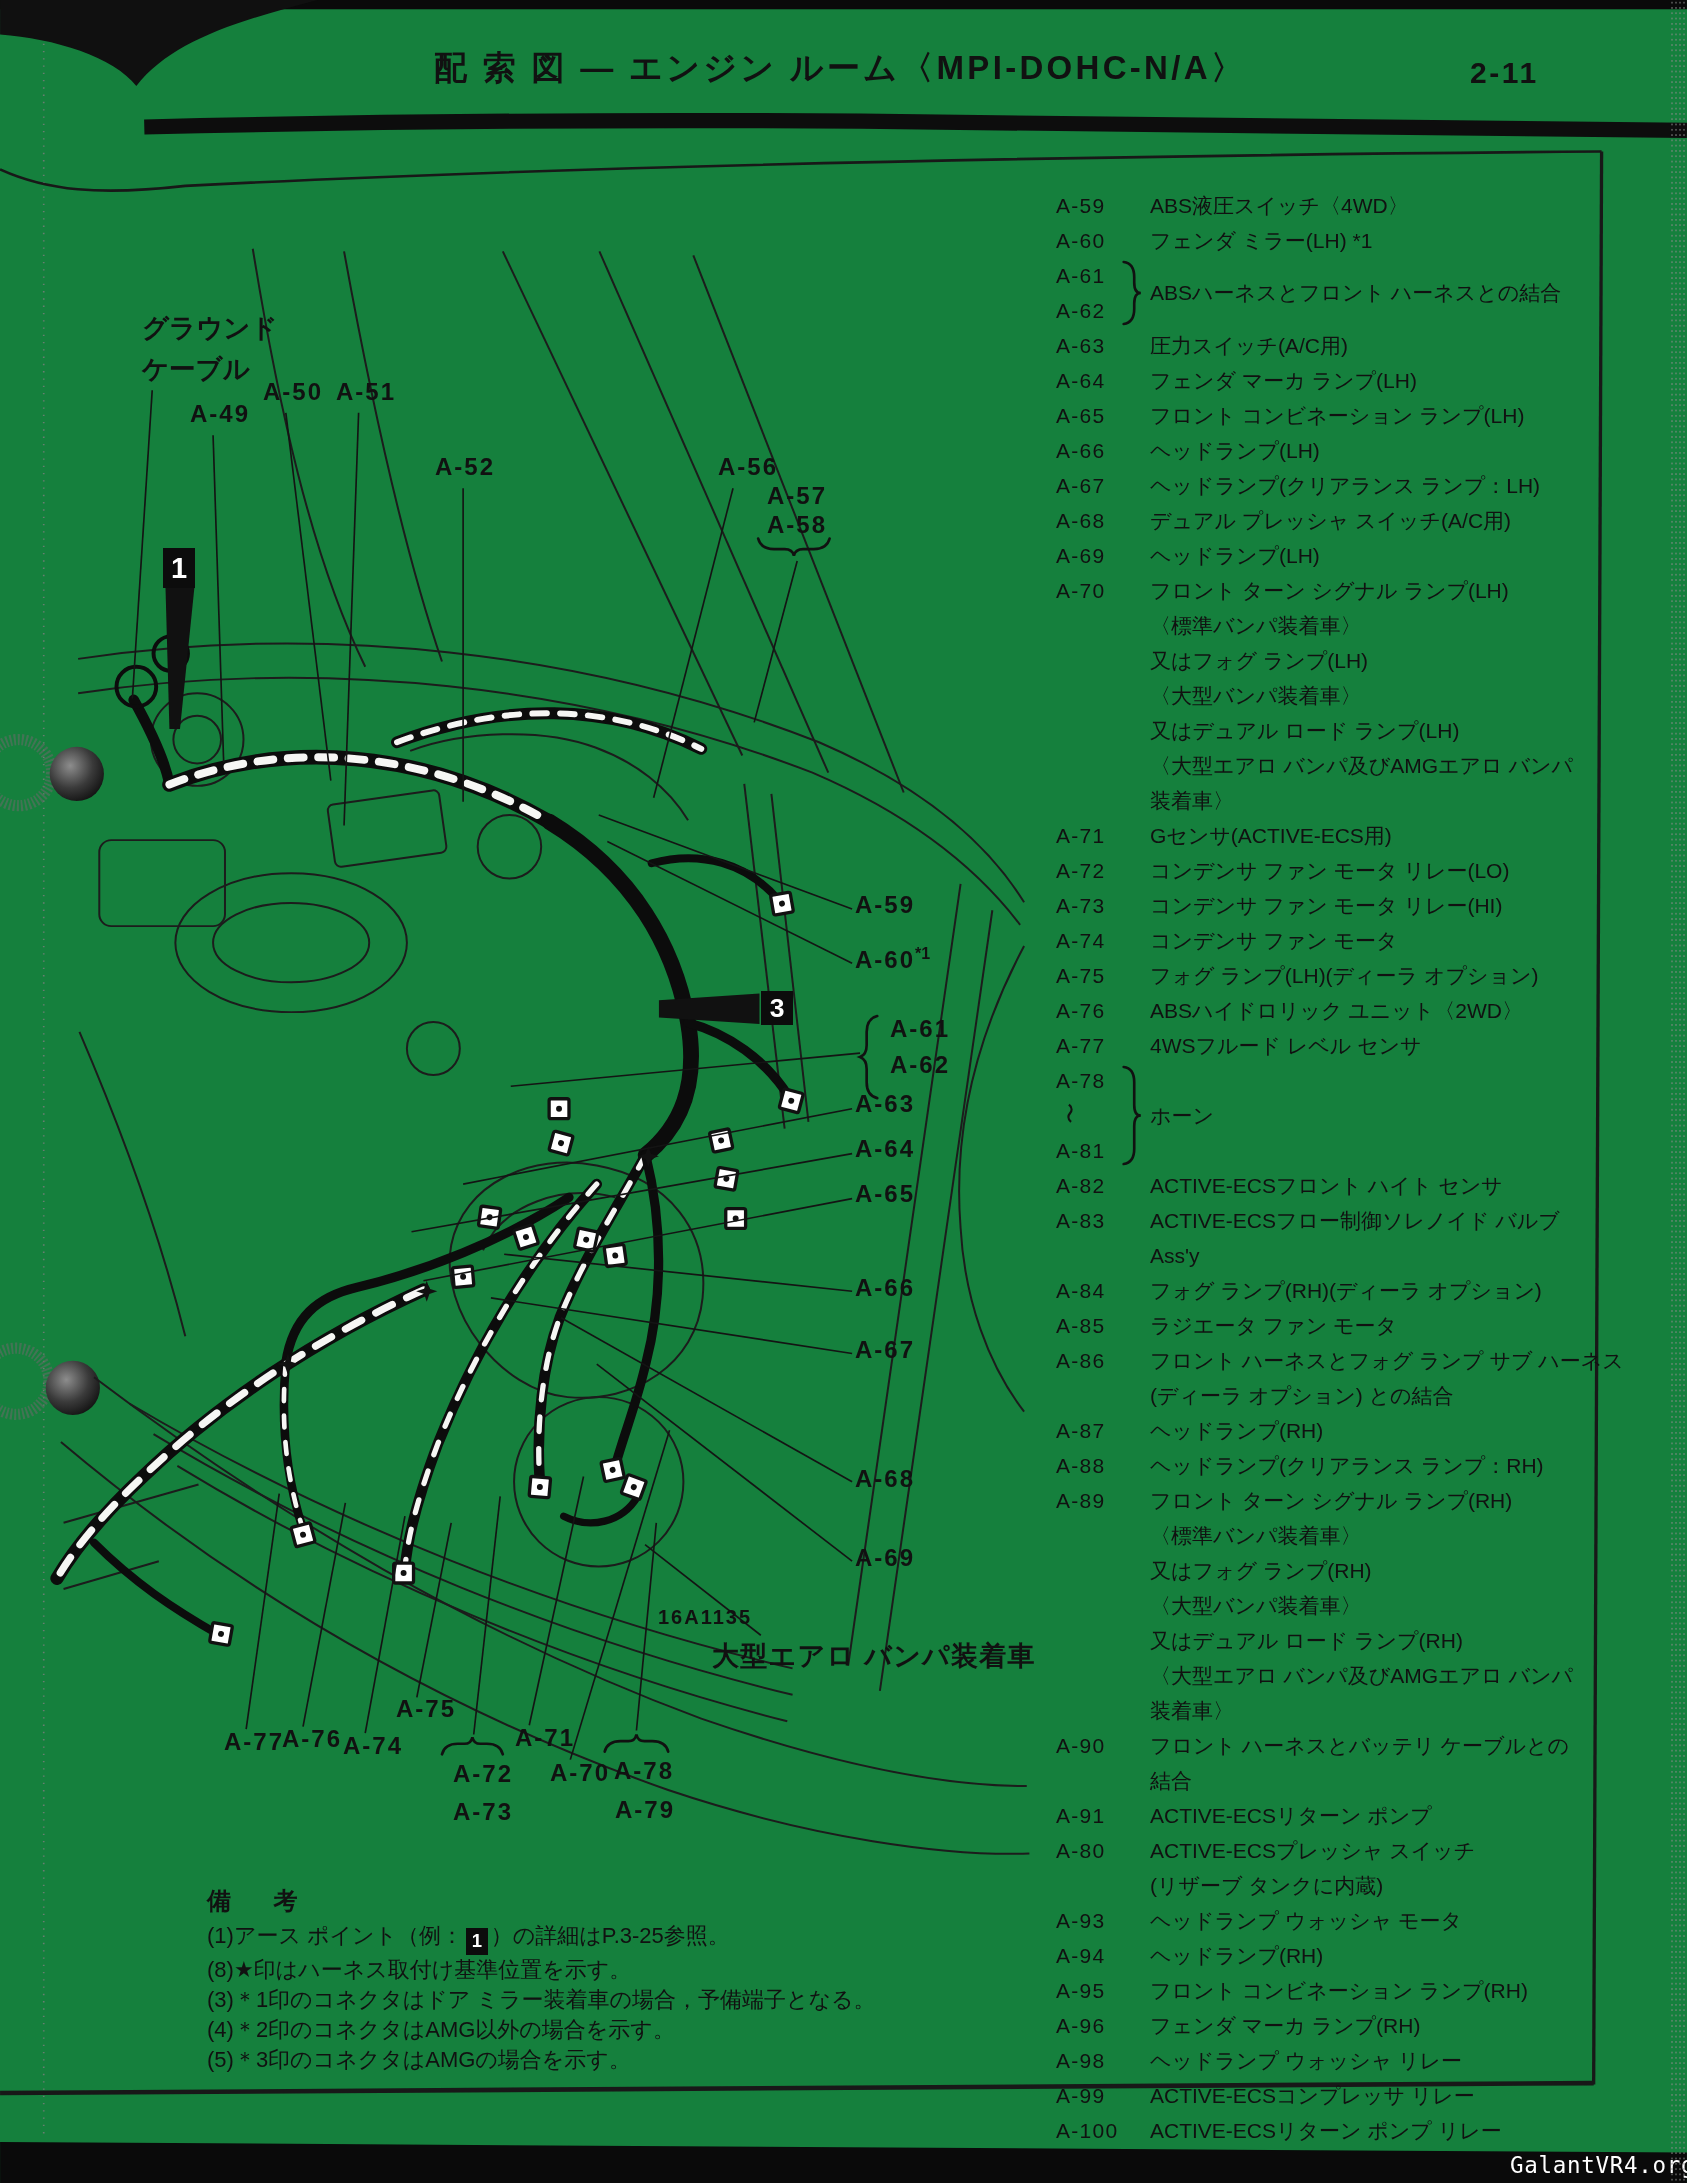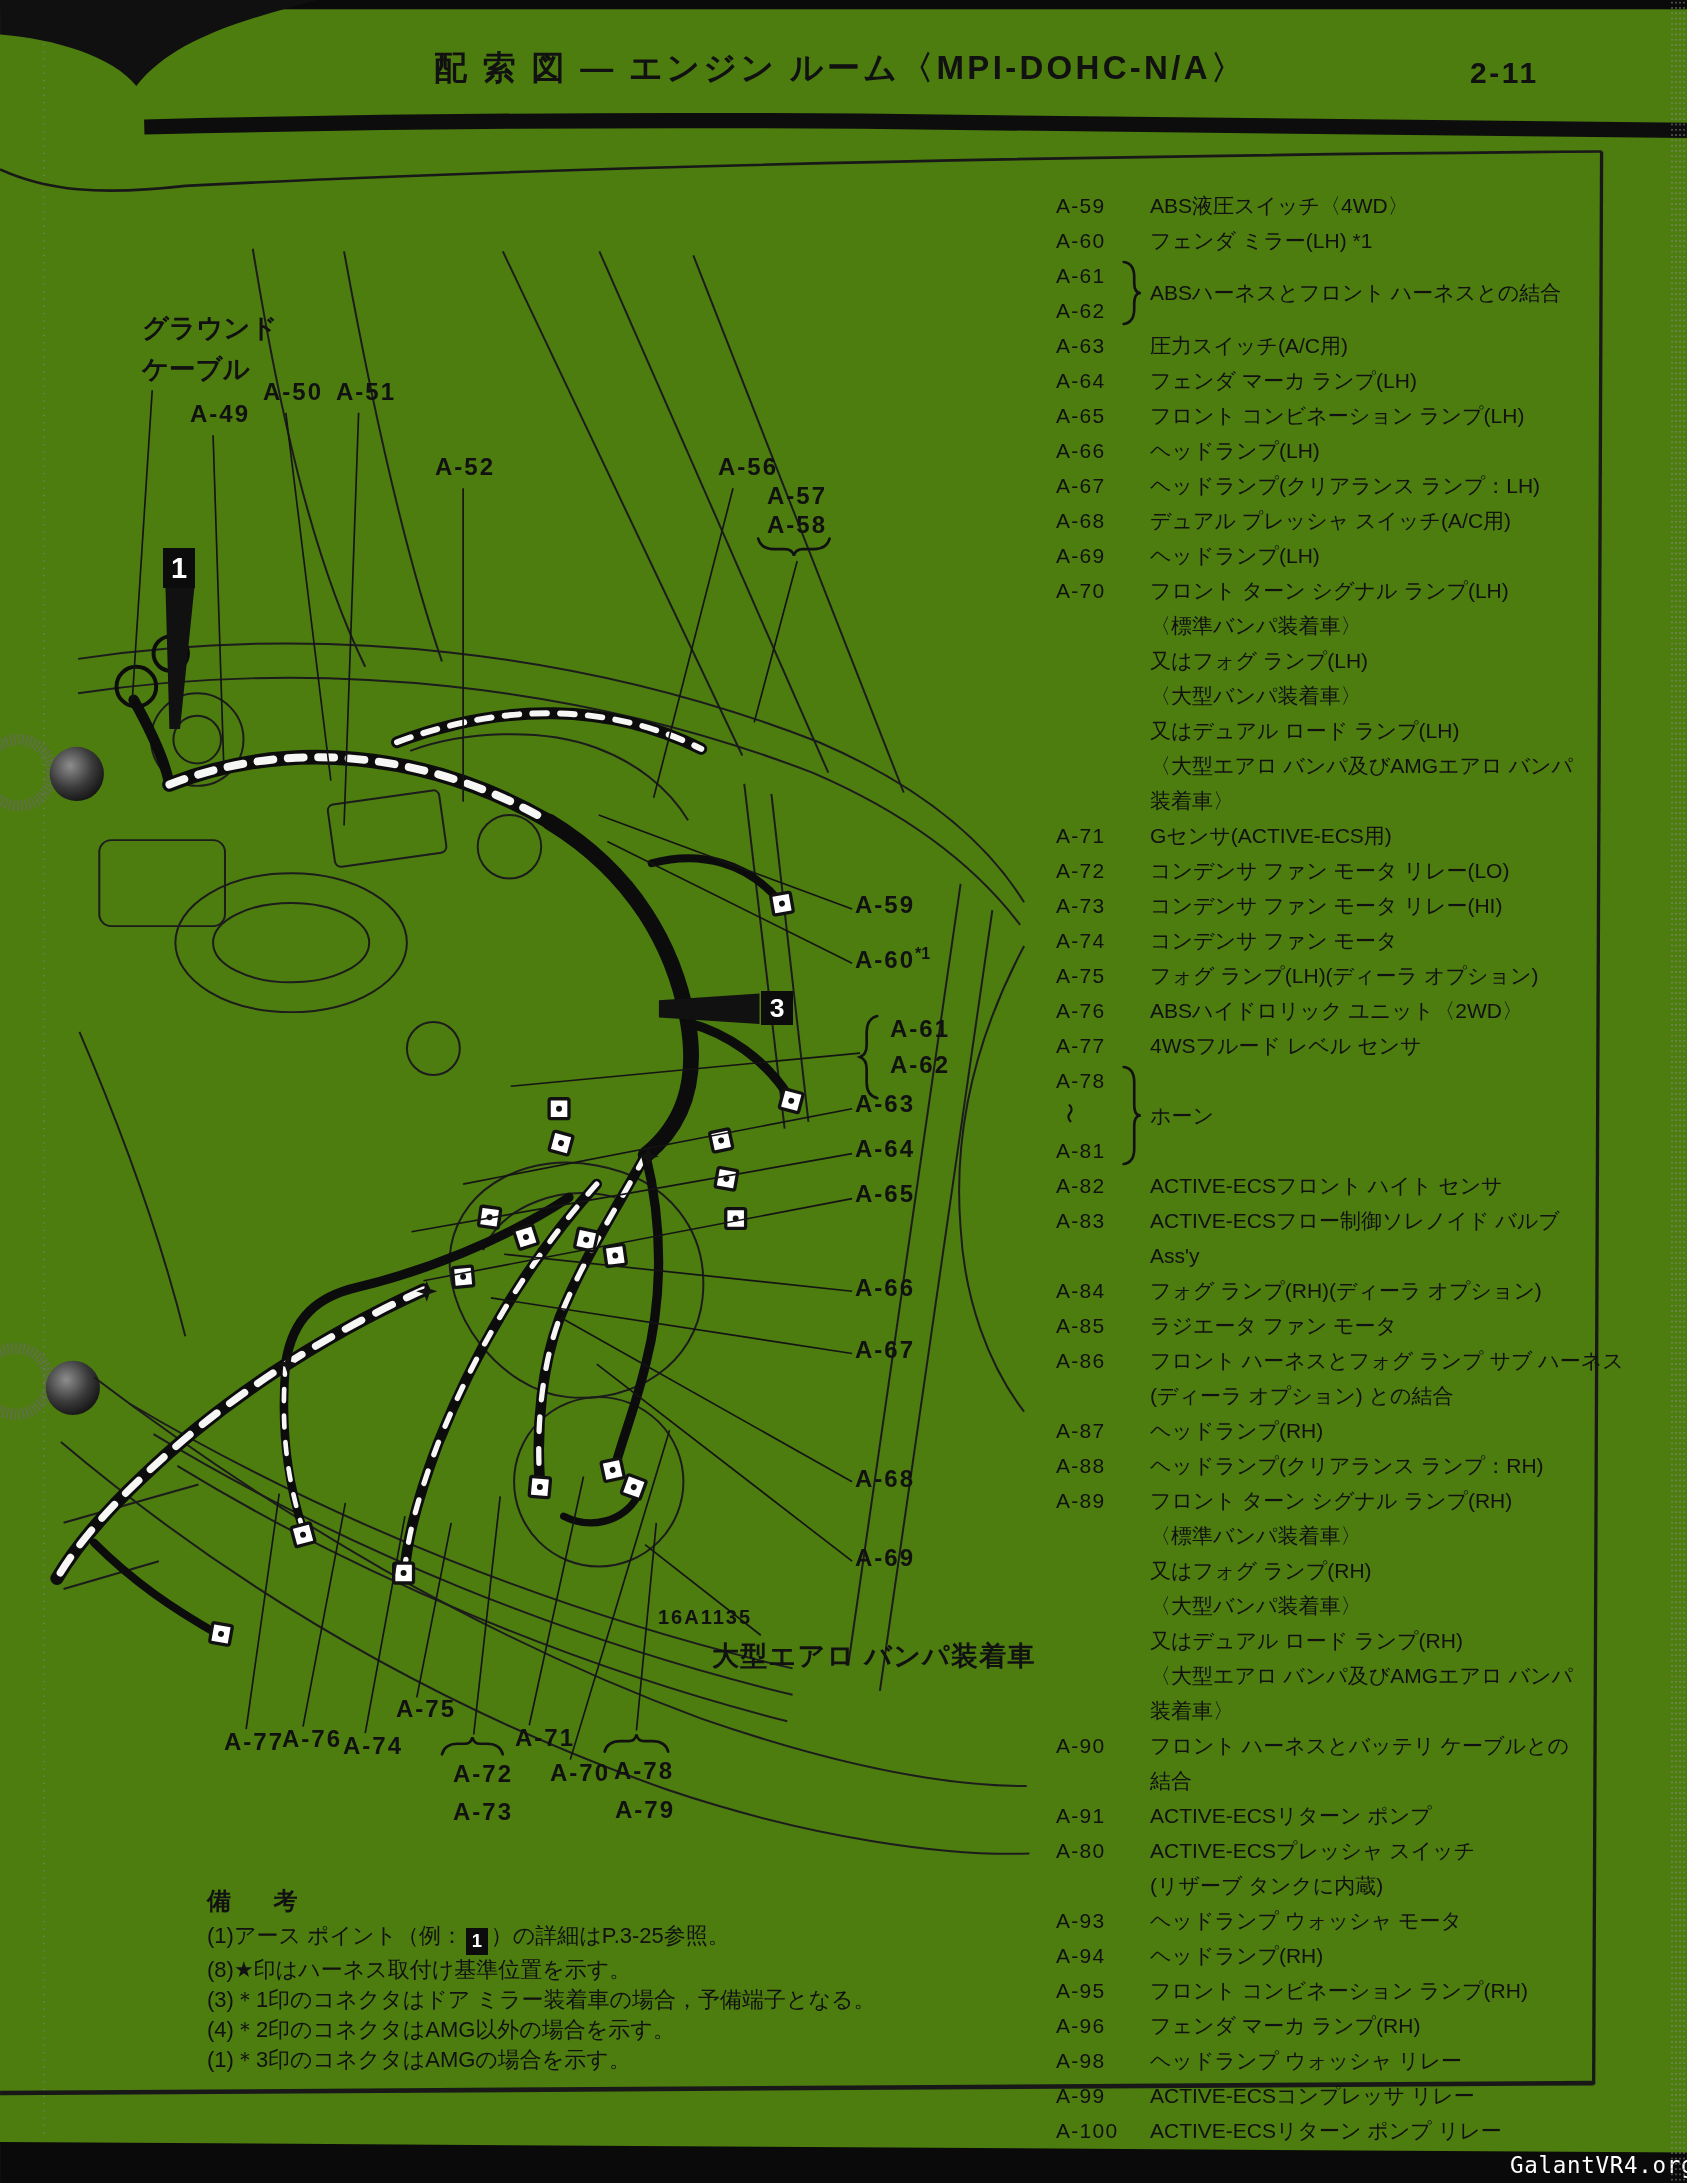--- a/index.html
+++ b/index.html
@@ -1,16 +1,16 @@
 <!DOCTYPE html>
 <html style="font-size:10.6px"><head>
 <meta charset="utf-8">
 <style>
   html,body{margin:0;padding:0;background:#e8e8e6;}
-  #page{position:relative;width:1687px;height:2183px;background:#4d7c0f;overflow:hidden;
+  #page{position:relative;width:1687px;height:2183px;background:#15803d;overflow:hidden;
         font-family:"Liberation Sans","DejaVu Sans",sans-serif;color:#111;}
   svg.art{position:absolute;left:0;top:0;}
   .abs{position:absolute;}
   #title{left:434px;top:46px;font-size:33px;font-weight:700;letter-spacing:3.3px;white-space:nowrap;}
   #pagenum{left:1470px;top:56px;font-size:30px;font-weight:700;letter-spacing:2.6px;}
   #ground-label{left:142px;top:308px;font-size:26.5px;font-weight:700;line-height:41px;}
   .marker{background:#0c0c0c;color:#fff;text-align:center;font-weight:700;}
   #marker1{left:163px;top:548px;width:32px;height:40px;font-size:29px;line-height:40px;}
   #marker3{left:761px;top:991px;width:32px;height:34px;font-size:26.5px;line-height:34px;}
   .callout{position:absolute;font-size:24px;font-weight:600;letter-spacing:2px;white-space:nowrap;}
@@ -480,20 +480,20 @@
       </div>
     </div>
 
   <div class="abs" id="notes">
     <div id="notes-heading">備　考</div>
     <div id="notes-lines">
         <div class="note-line">(1)アース ポイント（例：<span class="note-box">1</span>）の詳細はP.3-25参照。</div>
         <div class="note-line">(8)★印はハーネス取付け基準位置を示す。</div>
         <div class="note-line">(3)＊1印のコネクタはドア ミラー装着車の場合，予備端子となる。</div>
         <div class="note-line">(4)＊2印のコネクタはAMG以外の場合を示す。</div>
-        <div class="note-line">(1)＊3印のコネクタはAMGの場合を示す。</div>
+        <div class="note-line">(5)＊3印のコネクタはAMGの場合を示す。</div>
       </div>
   </div>
 
   <div class="abs" id="watermark">GalantVR4.org</div>
   <div class="abs" id="edge-noise"></div>
 </div>
 
 
 </body></html>

